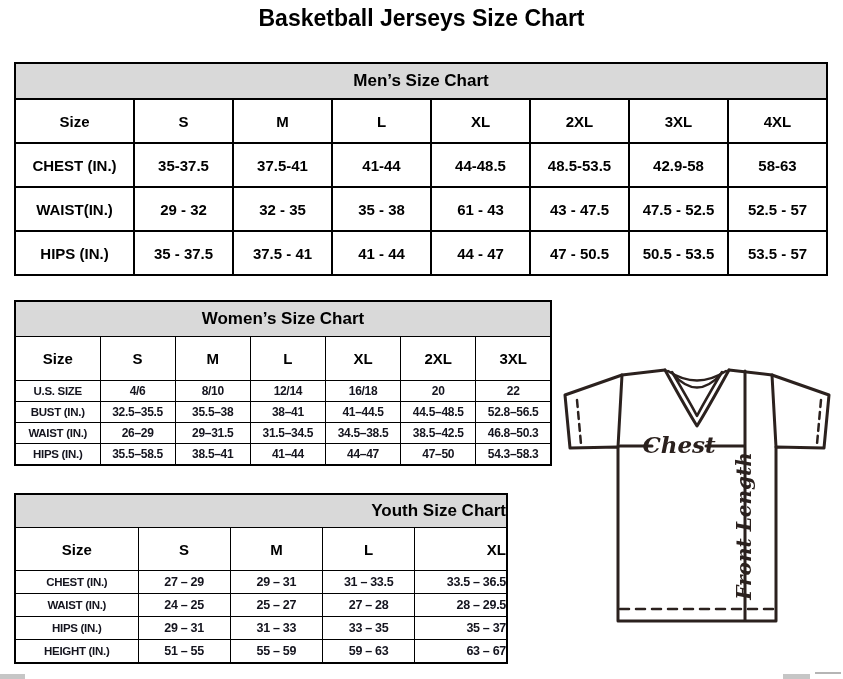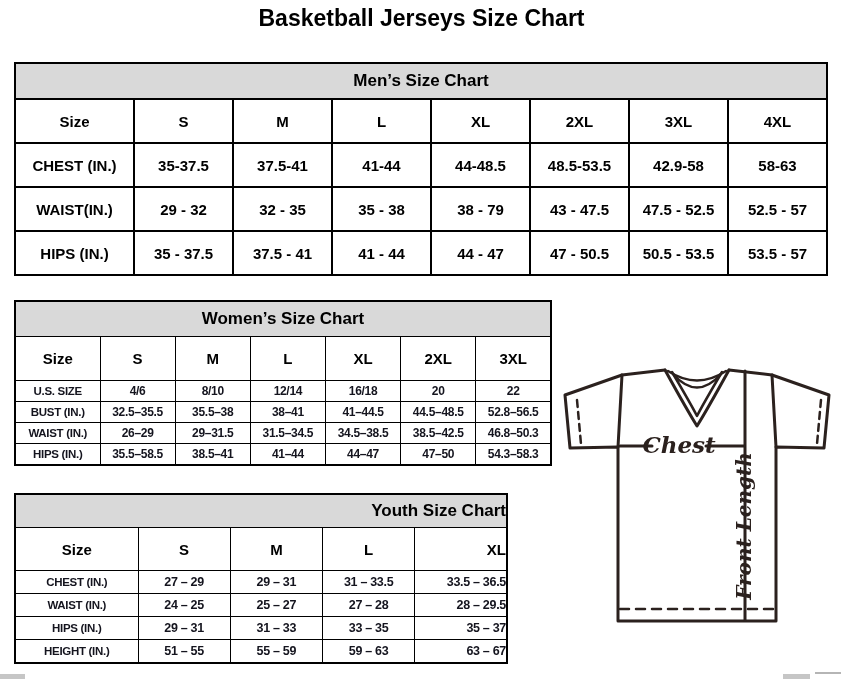--- a/index.html
+++ b/index.html
@@ -85,21 +85,21 @@
     <td>44-48.5</td>
     <td>48.5-53.5</td>
     <td>42.9-58</td>
     <td>58-63</td>
   </tr>
   <tr class="data">
     <td class="rowlabel">WAIST(IN.)</td>
     <td>29 - 32</td>
     <td>32 - 35</td>
     <td>35 - 38</td>
-    <td>38 - 79</td>
+    <td>61 - 43</td>
     <td>43 - 47.5</td>
     <td>47.5 - 52.5</td>
     <td>52.5 - 57</td>
   </tr>
   <tr class="data">
     <td class="rowlabel">HIPS (IN.)</td>
     <td>35 - 37.5</td>
     <td>37.5 - 41</td>
     <td>41 - 44</td>
     <td>44 - 47</td>

